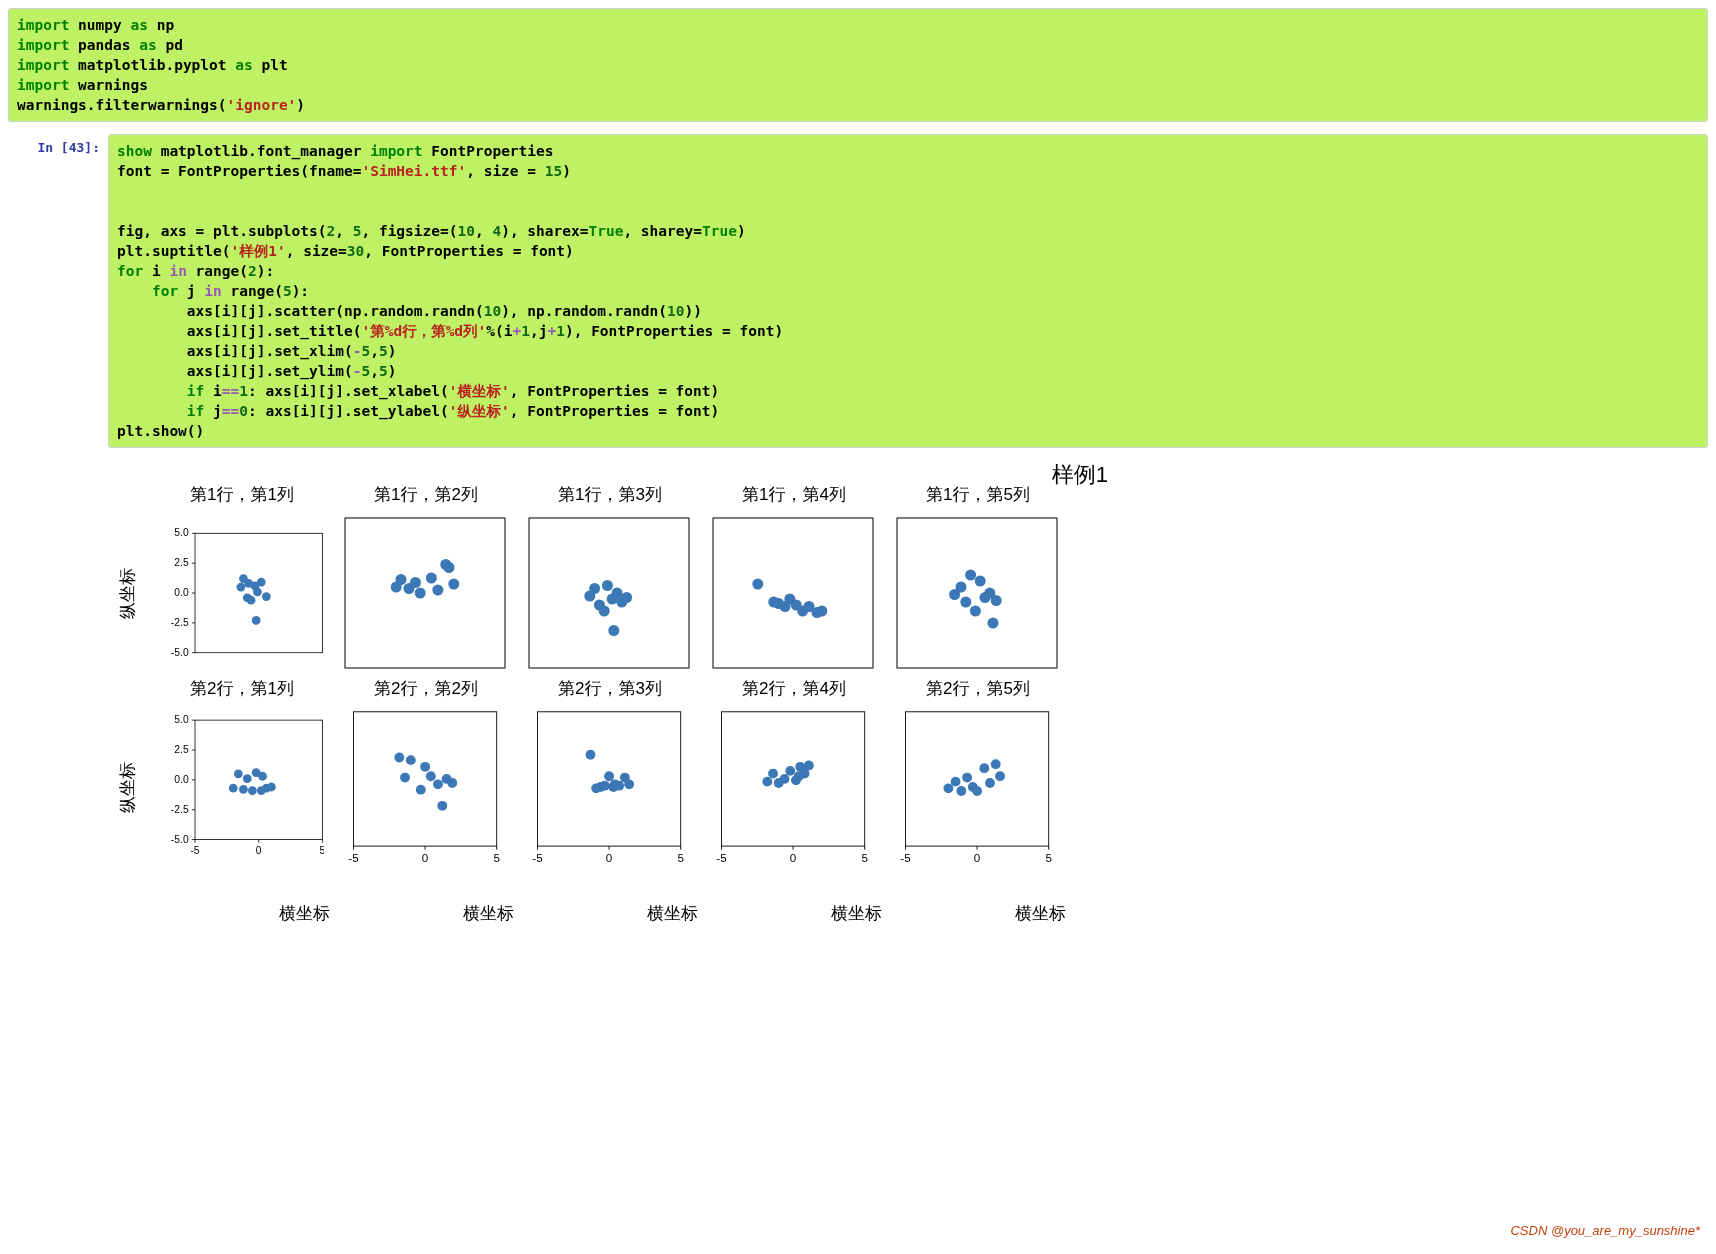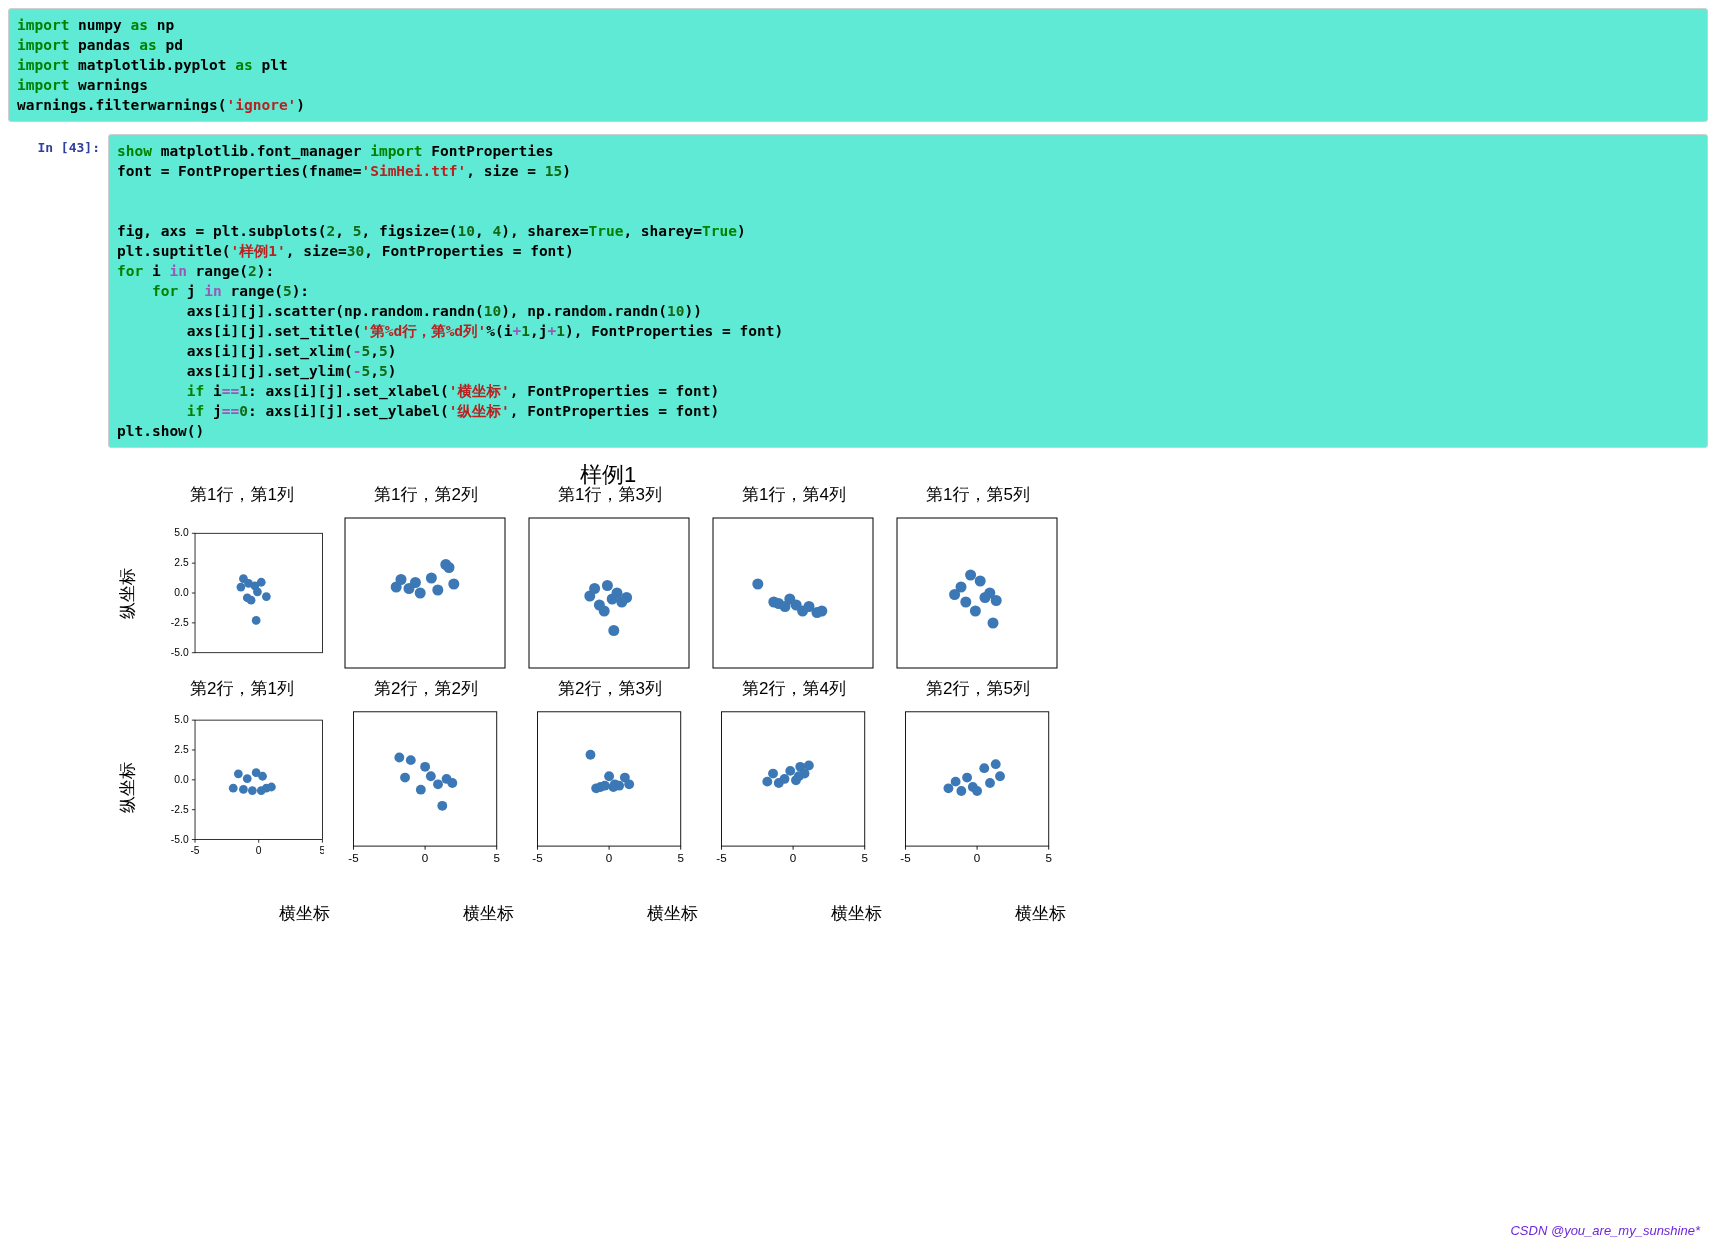--- a/index.html
+++ b/index.html
@@ -20,21 +20,21 @@
   padding: 6px 8px 0 0;
   font-family: ui-monospace, Menlo, Consolas, monospace;
   color: #303f9f;
   font-weight: 600;
   flex-shrink: 0;
 }
 .input-area {
   flex: 1;
   border: 1px solid #cfcfcf;
   border-radius: 3px;
-  background: #5eead4;
+  background: #bef264;
   padding: 6px 8px;
   font-family: ui-monospace, Menlo, Consolas, monospace;
   font-size: 14.5px;
   line-height: 1.38;
   white-space: pre;
   overflow-x: auto;
   font-weight: 600;
   color: #000;
 }
 .kw { color: #008000; }
@@ -45,21 +45,21 @@
 .op { color: #9b59b6; font-weight: 700; }
 
 .output-area {
   margin-left: 100px;
   width: 1000px;
 }
 .chart-wrap {
   position: relative;
 }
 .suptitle {
-  text-align: center;
+  text-align: right;
   font-size: 22px;
   margin-bottom: -6px;
 }
 .grid {
   display: grid;
   grid-template-columns: 38px repeat(5, 176px);
   grid-template-rows: 24px 154px 24px 154px 22px 22px;
   gap: 8px;
   justify-content: start;
 }
@@ -94,21 +94,21 @@
   height: 100%;
 }
 .plot-frame { fill: none; stroke: #000; stroke-width: 1; }
 .pt { fill: #3b78b5; }
 .tick-text { font-size: 13px; font-family: Arial, sans-serif; }
 .watermark {
   position: fixed;
   right: 16px;
   bottom: 16px;
   font-size: 13px;
-  color: #6d28d9;
+  color: #c2410c;
   font-style: italic;
 }
 </style>
 </head>
 <body>
 
 <div class="cell">
   <div class="input-area"><span class="kw">import</span> numpy <span class="kw">as</span> <span class="nm">np</span>
 <span class="kw">import</span> pandas <span class="kw">as</span> <span class="nm">pd</span>
 <span class="kw">import</span> matplotlib.pyplot <span class="kw">as</span> <span class="nm">plt</span>

